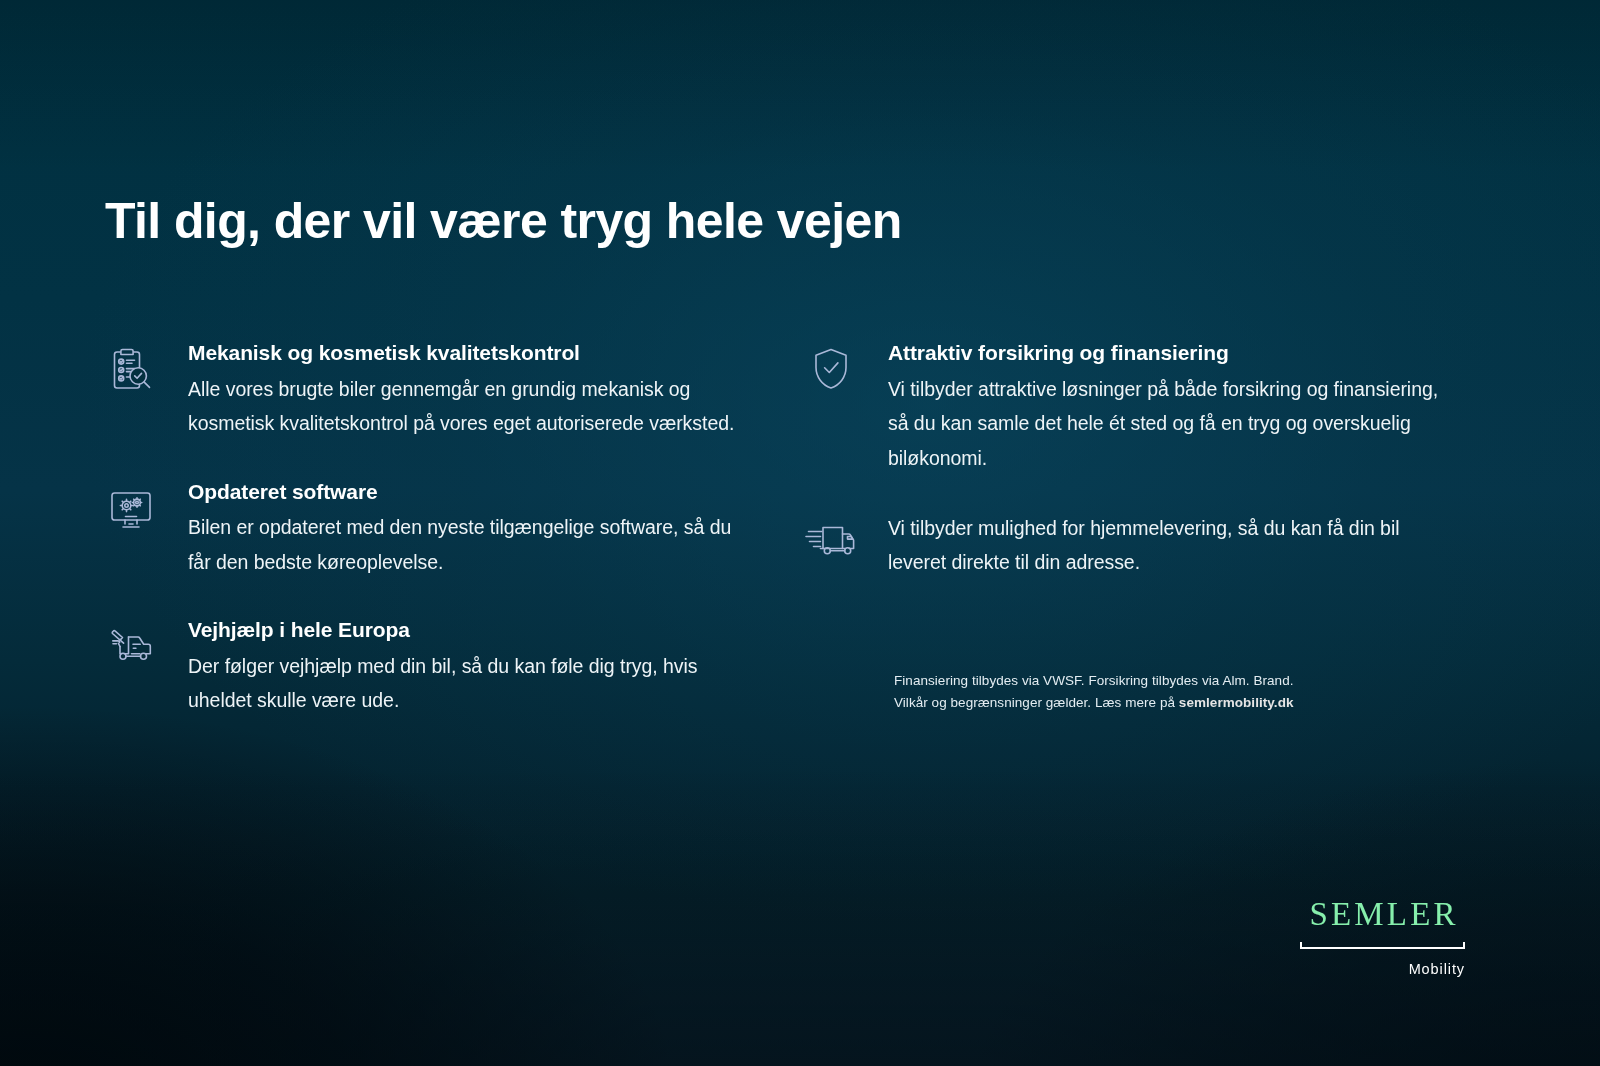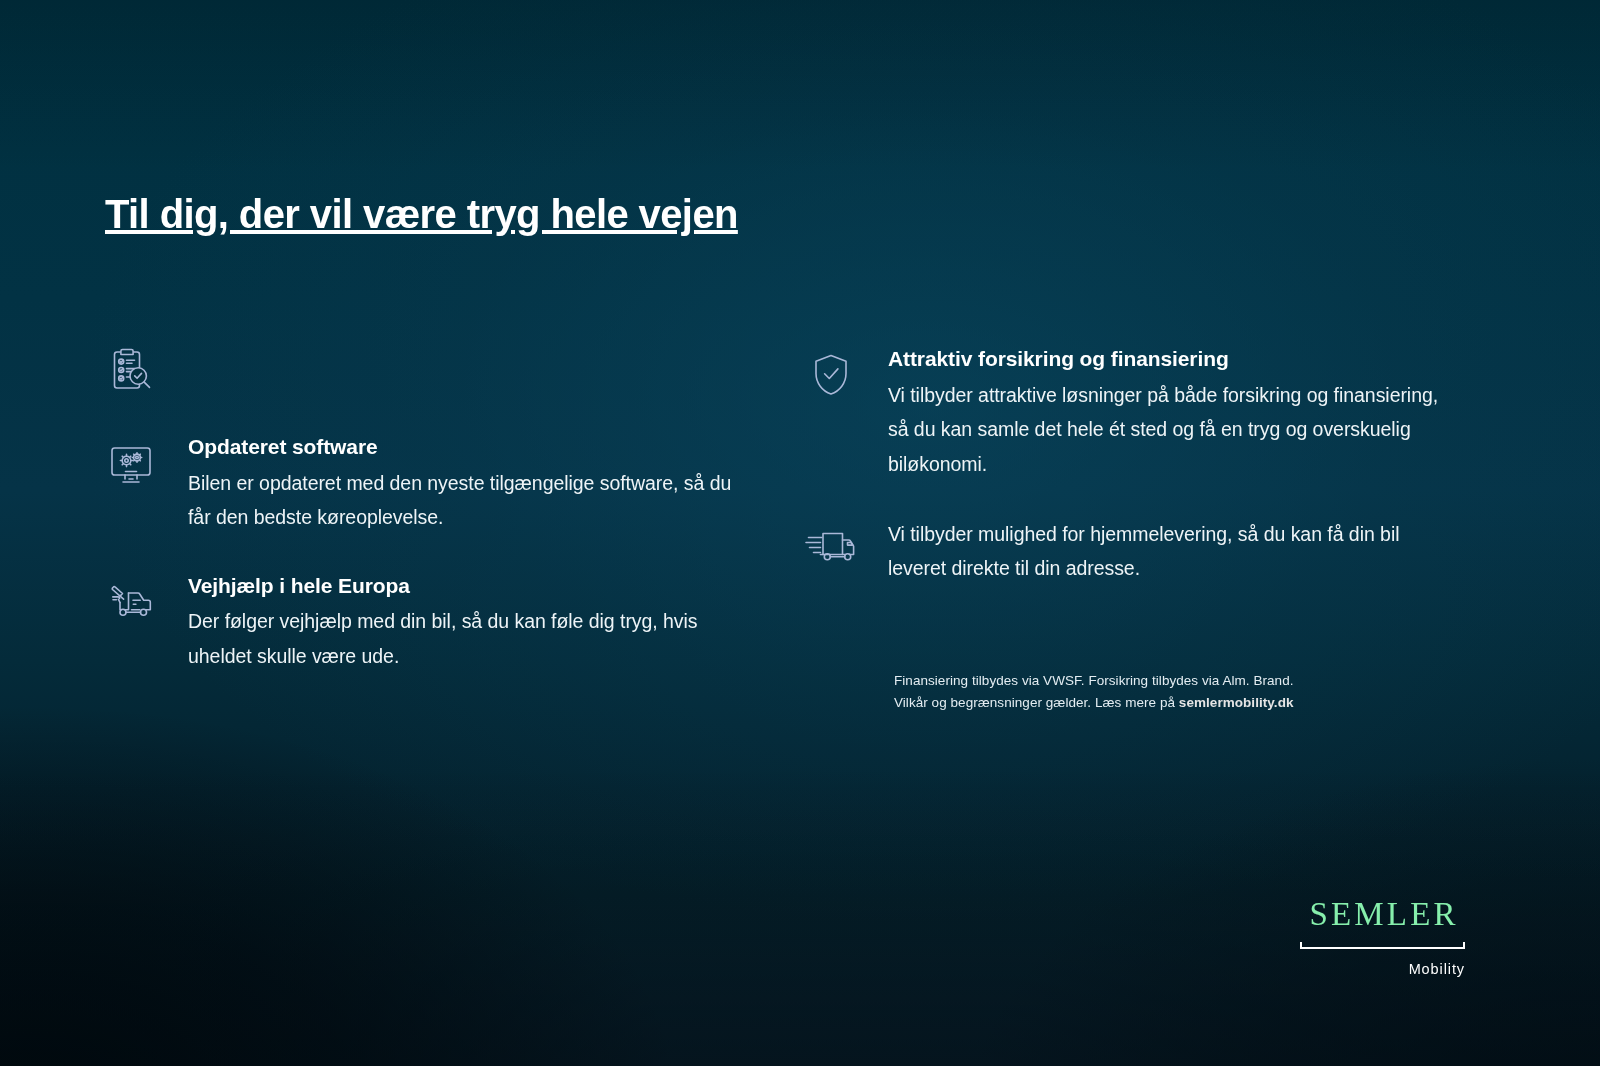--- a/index.html
+++ b/index.html
@@ -54,32 +54,31 @@
   .bg-bottomfade {
     background:linear-gradient(180deg, rgba(0,0,0,0) 72%, rgba(0,9,14,0.55) 100%);
   }
 
   #content { position:relative; z-index:3; width:100%; height:100%; }
 
   
   .headline {
     position:absolute;
     left:105px; top:192px;
-    font-size:40px;
+    font-size:50px;
     font-weight:700;
     letter-spacing:-0.6px;
     color:#ffffff;
     white-space:nowrap;
-    text-decoration:underline;
   }
 
   
   .col { position:absolute; }
   .col-left  { left:100px; top:340px;  width:640px; }
-  .col-right { left:800px; top:340px;  width:660px;margin-top:6px; }
+  .col-right { left:800px; top:340px;  width:660px; }
 
   .feature {
     position:relative;
     display:flex;
     align-items:flex-start;
     margin-bottom:38px;
   }
   .feature:last-child { margin-bottom:0; }
 
   .feature-icon {
@@ -200,20 +199,24 @@
             <circle cx="16.2" cy="26" r="2.5"></circle>
             <path d="M15.1 26l.9.9 1.6-1.8"></path>
             <path d="M21.5 24.6h8M21.5 27.6h5.5"></path>
             <circle cx="16.2" cy="34.4" r="2.5"></circle>
             <path d="M15.1 34.4l.9.9 1.6-1.8"></path>
             <path d="M21.5 33h4.2"></path>
             <circle cx="33.2" cy="32" r="8.2" fill="#03303f"></circle>
             <path d="M29.7 31.9l2.4 2.4 4.4-4.9"></path>
             <path d="M39.2 38.1l5.3 5.3"></path>
           </svg>
+        </div>
+        <div class="feature-body">
+          <div class="feature-title">Mekanisk og kosmetisk kvalitetskontrol</div>
+          <div class="feature-desc">Alle vores brugte biler gennemgår en grundig mekanisk og kosmetisk kvalitetskontrol på vores eget autoriserede værksted.</div>
         </div>
       </div>
 
       <div class="feature">
         <div class="feature-icon">
           <svg width="52" height="52" viewBox="0 0 52 52" fill="none" stroke="#aab8d8" stroke-width="1.6" stroke-linecap="round" stroke-linejoin="round">
             <rect x="7" y="10" width="38" height="27" rx="2.6"></rect>
             <path d="M20 37v4M32 37v4M18 44h16"></path>
             <path d="M24 41h4"></path>
             <path d="M20.5 33.5h11"></path>

